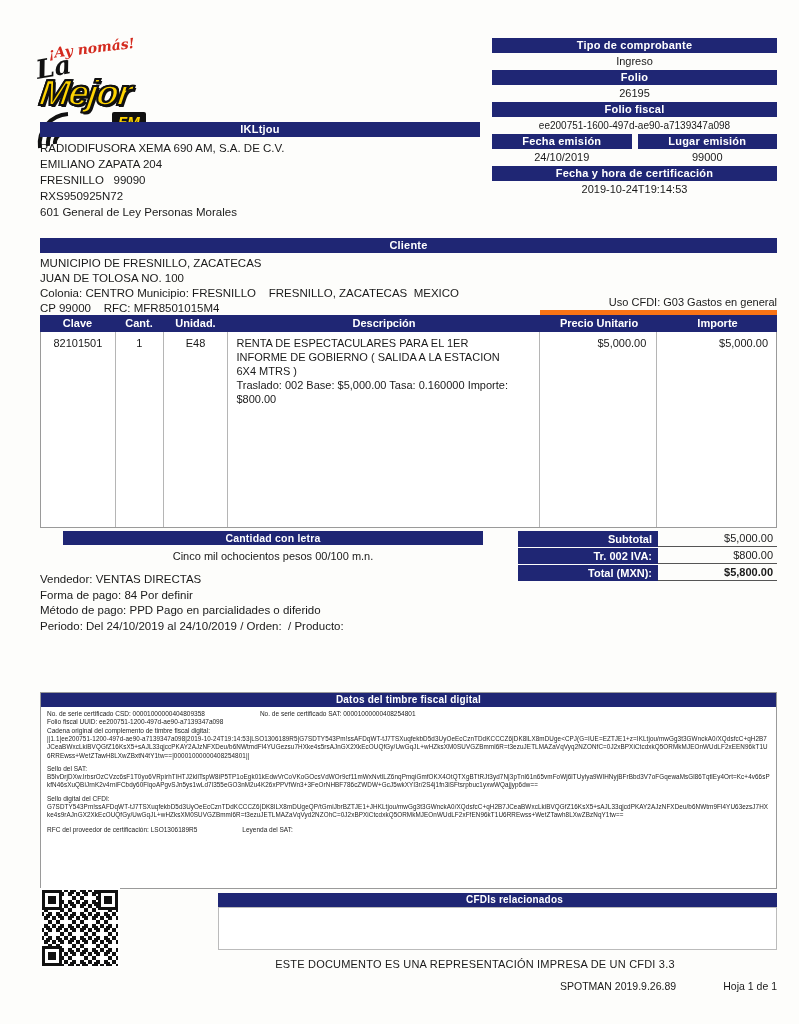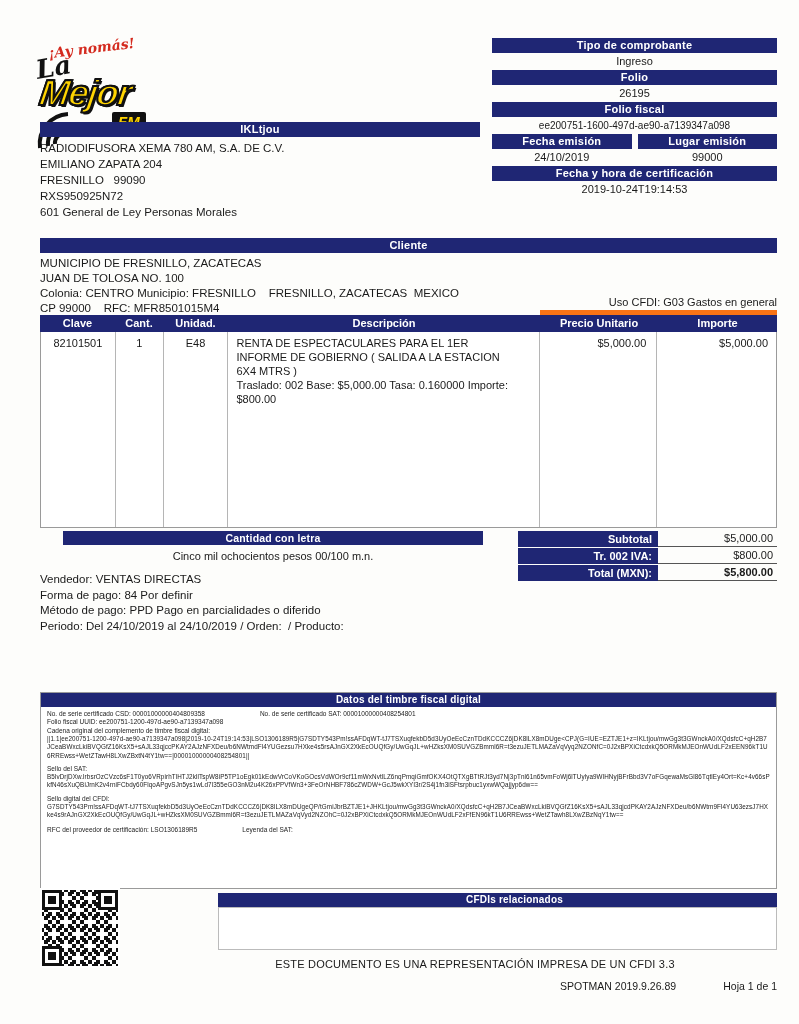--- a/index.html
+++ b/index.html
@@ -73,21 +73,21 @@
     <div style="display:flex; gap:6px;">
       <div class="val" style="flex:1;">24/10/2019</div>
       <div class="val" style="flex:1;">99000</div>
     </div>
     <div class="bar">Fecha y hora de certificación</div>
     <div class="val">2019-10-24T19:14:53</div>
   </div>
 
   <div class="abs bar" style="left:40px; top:122px; width:440px;">IKLtjou</div>
   <div class="abs" style="left:40px; top:140px; width:440px;">
-    <div class="txt">RADIODIFUSORA XEMA 780 AM, S.A. DE C.V.</div>
+    <div class="txt">RADIODIFUSORA XEMA 690 AM, S.A. DE C.V.</div>
     <div class="txt">EMILIANO ZAPATA 204</div>
     <div class="txt">FRESNILLO   99090</div>
     <div class="txt">RXS950925N72</div>
     <div class="txt">601 General de Ley Personas Morales</div>
   </div>
 
   <div class="abs bar" style="left:40px; top:238px; width:737px;">Cliente</div>
   <div class="abs" style="left:40px; top:256px; width:520px;">
     <div class="txt" style="line-height:15px;">MUNICIPIO DE FRESNILLO, ZACATECAS</div>
     <div class="txt" style="line-height:15px;">JUAN DE TOLOSA NO. 100</div>

